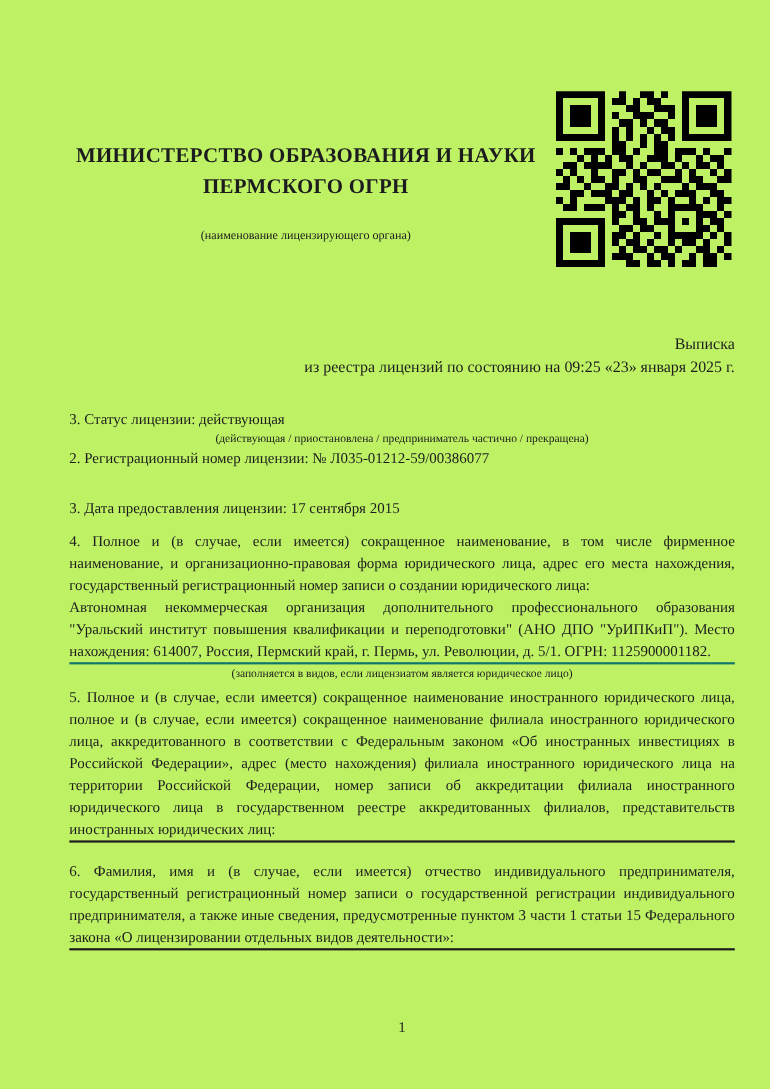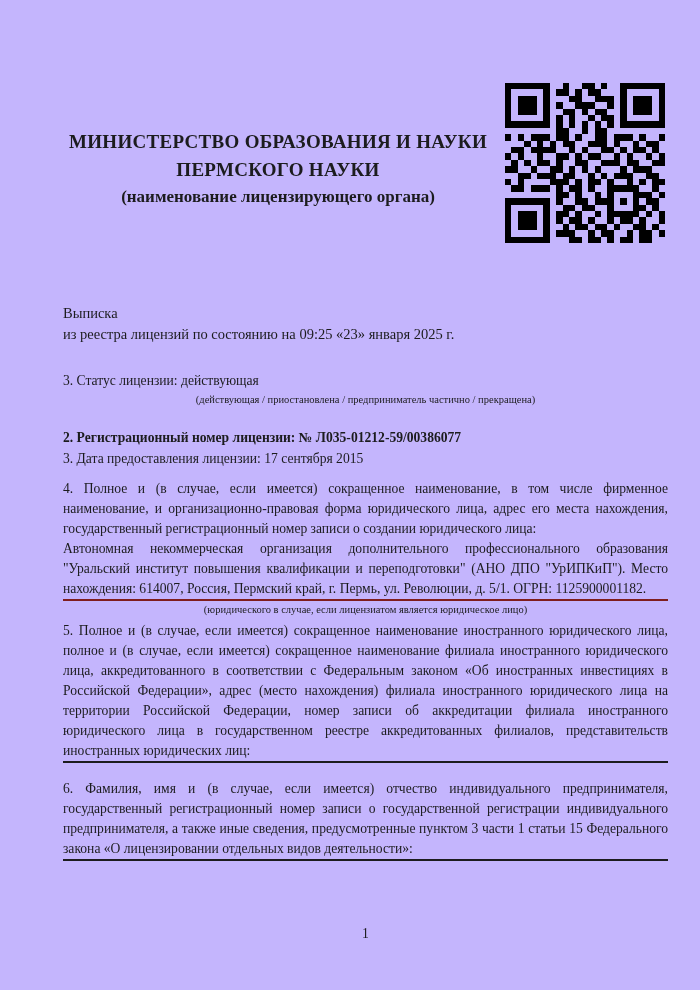--- a/index.html
+++ b/index.html
@@ -1,70 +1,69 @@
 <!DOCTYPE html>
 <html><head>
 <meta charset="utf-8">
 <style>
   html, body { margin: 0; padding: 0; background: #ffffff; }
   .page {
     position: relative;
     width: 700px;
     height: 990px;
-    background: #c4b5fd;
+    background: #bef264;
     overflow: hidden;
     font-family: "Liberation Serif", "DejaVu Serif", serif;
     color: #1c1c1e;
   }
   .header-title {
     position: absolute;
     left: 63px;
     top: 128px;
     width: 430px;
     text-align: center;
   }
   .ministry-line {
     font-weight: bold;
     font-size: 19px;
     line-height: 28px;
     letter-spacing: 0.3px;
   }
   .header-caption {
-    font-size: 17px;
+    font-size: 11px;
     line-height: 13px;
-    margin-top: 6px;
-    font-weight: bold;
+    margin-top: 24px;
   }
   .qr-box {
     position: absolute;
     left: 505px;
     top: 83px;
     width: 160px;
     height: 160px;
   }
   .content {
     position: absolute;
     left: 63px;
     top: 300px;
     width: 605px;
     font-size: 13.6px;
     line-height: 20px;
   }
   .doc-title {
-    text-align: left;
+    text-align: right;
     padding-top: 3px;
     font-size: 14.5px;
     line-height: 21px;
   }
   .item { margin: 0; }
   .item-1 { margin-top: 26px; }
-  .item-2 { margin-top: 21px; font-weight: bold; }
-  .item-3 { margin-top: 1px; }
+  .item-2 { margin-top: 0; }
+  .item-3 { margin-top: 25px; }
   .item-4 { margin-top: 10px; text-align: justify; }
-  .item-4-value { text-align: justify; border-bottom: 2px solid #7f1d1d; }
+  .item-4-value { text-align: justify; border-bottom: 2px solid #0f766e; }
   .item-5 { margin-top: 4px; text-align: justify; }
   .item-6 { margin-top: 16px; text-align: justify; }
   .item-7 { margin-top: 22px; }
   .fill-caption {
     text-align: center;
     font-size: 10.5px;
     line-height: 14px;
     margin-top: 2px;
   }
   .blank-fill-line {
@@ -80,21 +79,21 @@
     font-size: 13.6px;
   }
 </style>
 </head>
 <body>
 
 <div class="page">
 
   <div class="header-title">
     <div class="ministry-line">МИНИСТЕРСТВО ОБРАЗОВАНИЯ И НАУКИ</div>
-    <div class="ministry-line">ПЕРМСКОГО НАУКИ</div>
+    <div class="ministry-line">ПЕРМСКОГО ОГРН</div>
     <div class="header-caption">(наименование лицензирующего органа)</div>
   </div>
 
   <div class="qr-box" id="qr-box"><svg viewBox="0 0 25 25" width="160" height="160" shape-rendering="crispEdges">
         <rect x="0" y="0" width="1" height="1" fill="#000000"></rect>
         <rect x="1" y="0" width="1" height="1" fill="#000000"></rect>
         <rect x="2" y="0" width="1" height="1" fill="#000000"></rect>
         <rect x="3" y="0" width="1" height="1" fill="#000000"></rect>
         <rect x="4" y="0" width="1" height="1" fill="#000000"></rect>
         <rect x="5" y="0" width="1" height="1" fill="#000000"></rect>
@@ -437,21 +436,21 @@
 
     <div class="item item-1">3. Статус лицензии: действующая</div>
     <div class="fill-caption">(действующая / приостановлена / предприниматель частично / прекращена)</div>
 
     <div class="item item-2">2. Регистрационный номер лицензии: № Л035-01212-59/00386077</div>
 
     <div class="item item-3">3. Дата предоставления лицензии: 17 сентября 2015</div>
 
     <div class="item item-4">4. Полное и (в случае, если имеется) сокращенное наименование, в том числе фирменное наименование, и организационно-правовая форма юридического лица, адрес его места нахождения, государственный регистрационный номер записи о создании юридического лица:</div>
     <div class="item item-4-value">Автономная некоммерческая организация дополнительного профессионального образования "Уральский институт повышения квалификации и переподготовки" (АНО ДПО "УрИПКиП"). Место нахождения: 614007, Россия, Пермский край, г. Пермь, ул. Революции, д. 5/1. ОГРН: 1125900001182.</div>
-    <div class="fill-caption">(юридического в случае, если лицензиатом является юридическое лицо)</div>
+    <div class="fill-caption">(заполняется в видов, если лицензиатом является юридическое лицо)</div>
 
     <div class="item item-5">5. Полное и (в случае, если имеется) сокращенное наименование иностранного юридического лица, полное и (в случае, если имеется) сокращенное наименование филиала иностранного юридического лица, аккредитованного в соответствии с Федеральным законом «Об иностранных инвестициях в Российской Федерации», адрес (место нахождения) филиала иностранного юридического лица на территории Российской Федерации, номер записи об аккредитации филиала иностранного юридического лица в государственном реестре аккредитованных филиалов, представительств иностранных юридических лиц:</div>
     <div class="blank-fill-line"></div>
 
     <div class="item item-6">6. Фамилия, имя и (в случае, если имеется) отчество индивидуального предпринимателя, государственный регистрационный номер записи о государственной регистрации индивидуального предпринимателя, а также иные сведения, предусмотренные пунктом 3 части 1 статьи 15 Федерального закона «О лицензировании отдельных видов деятельности»:</div>
     <div class="blank-fill-line"></div>
 
 
   </div>
 

